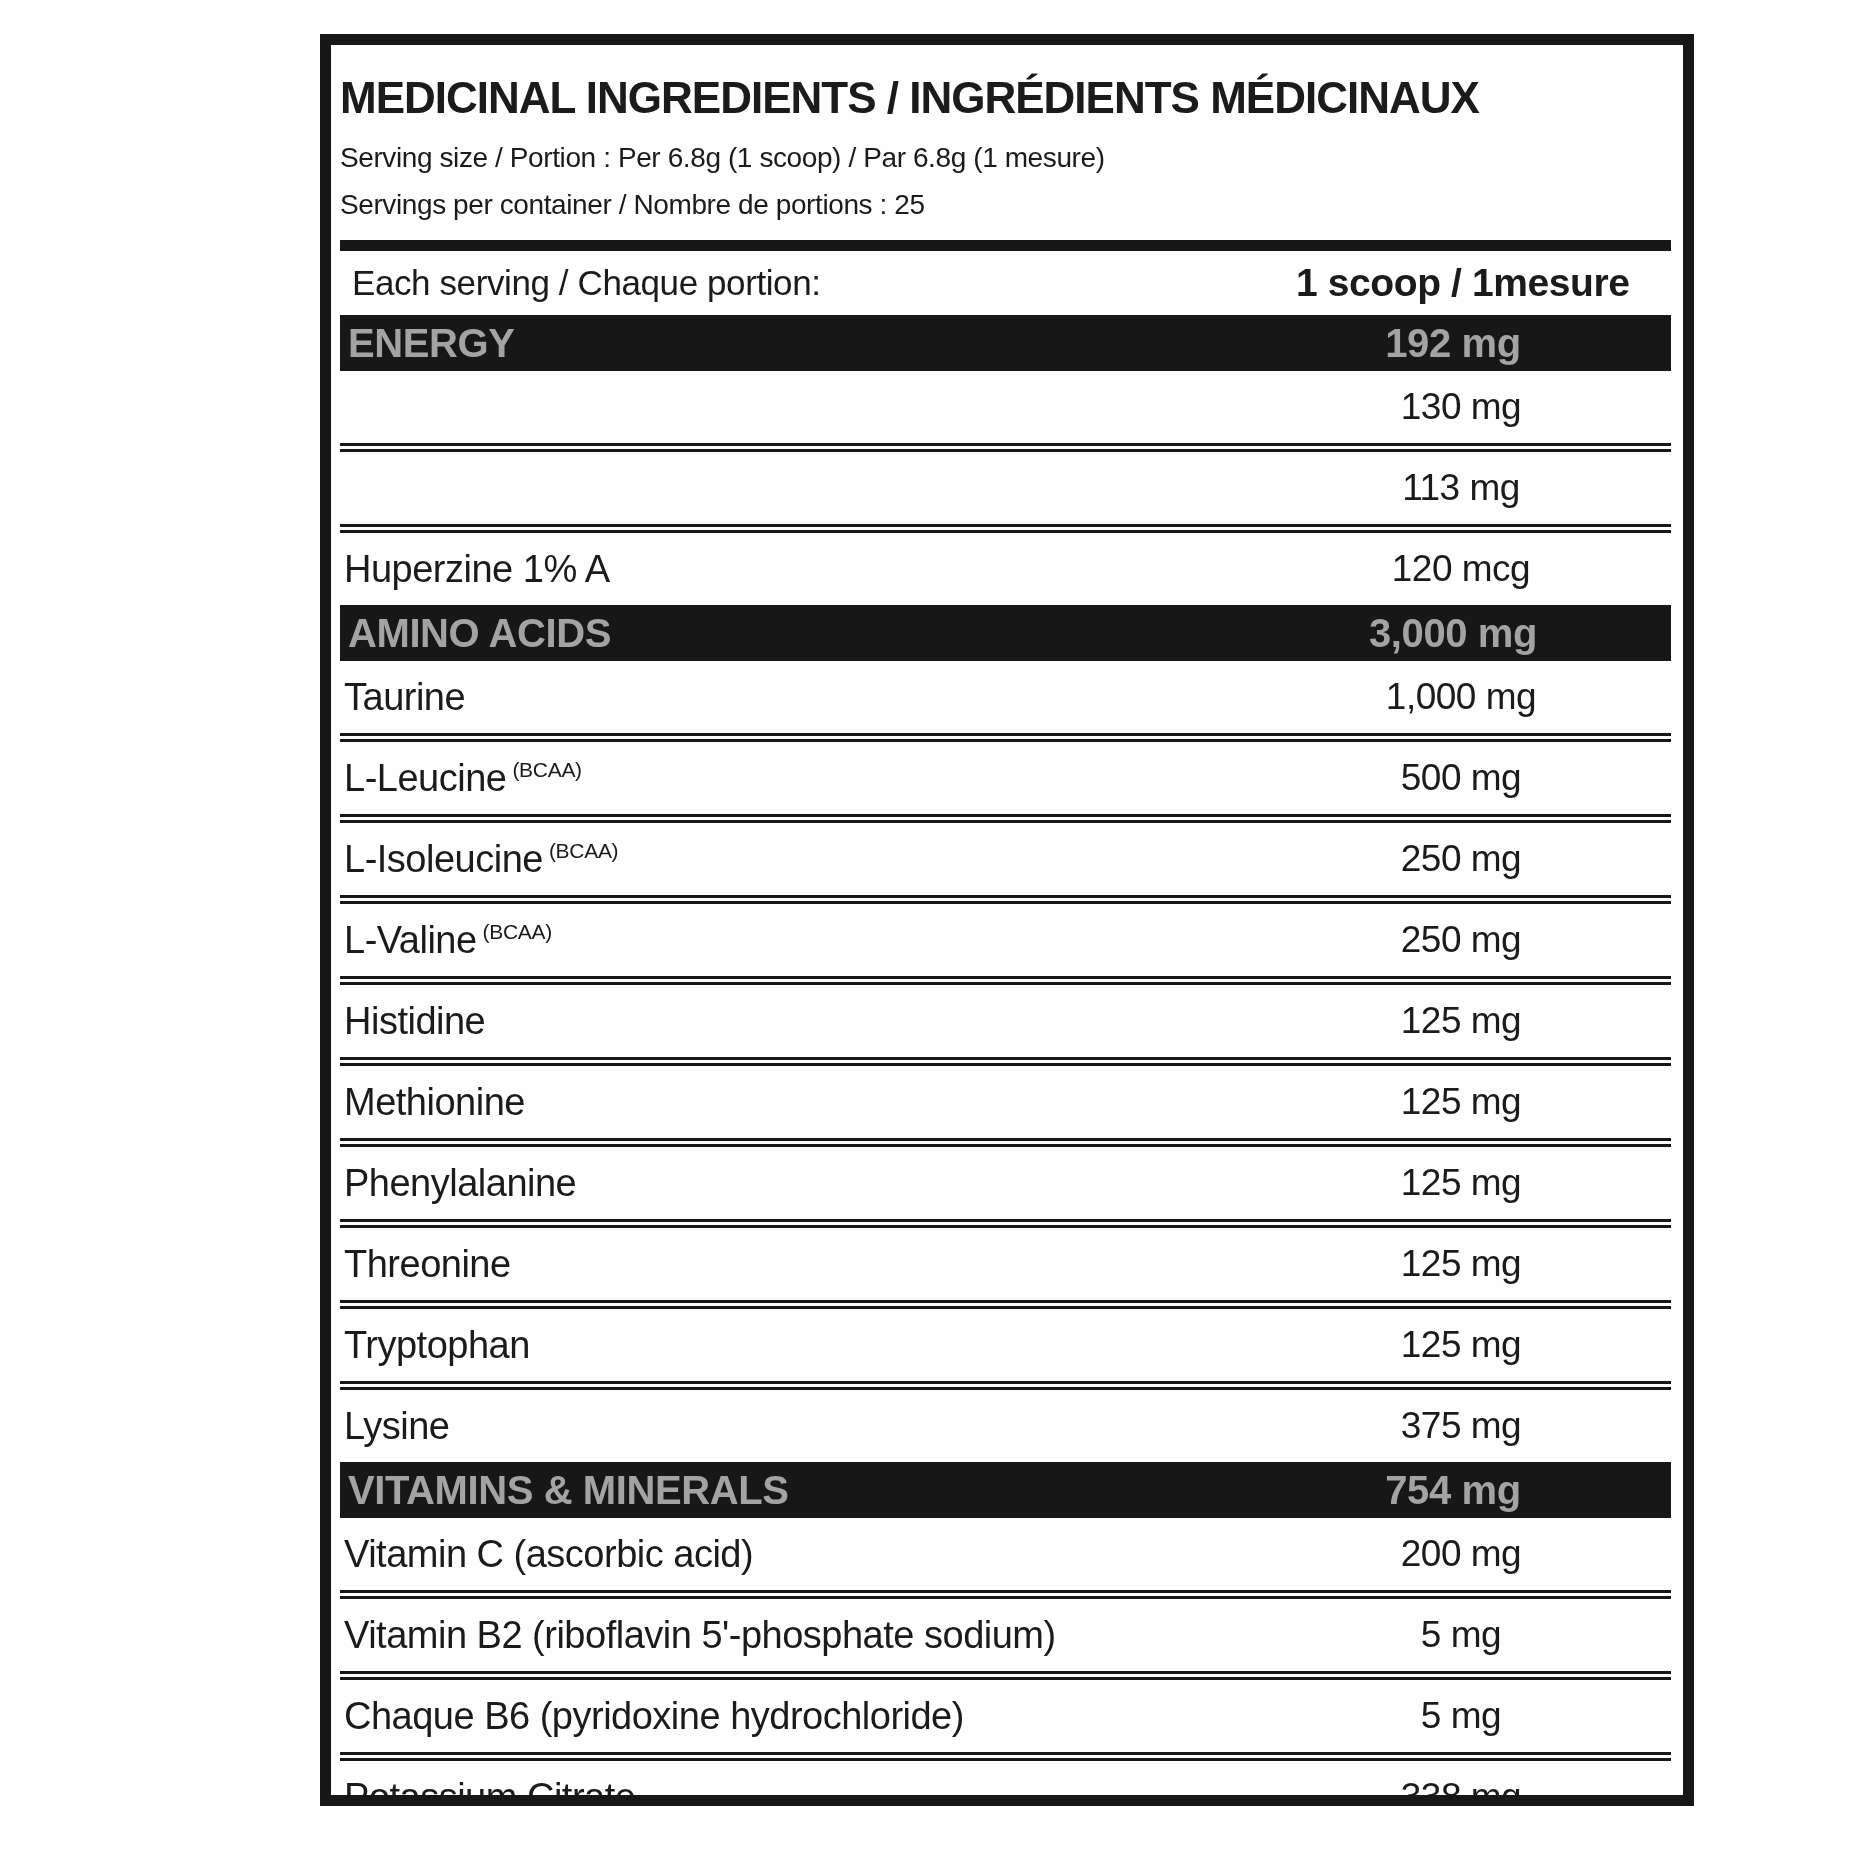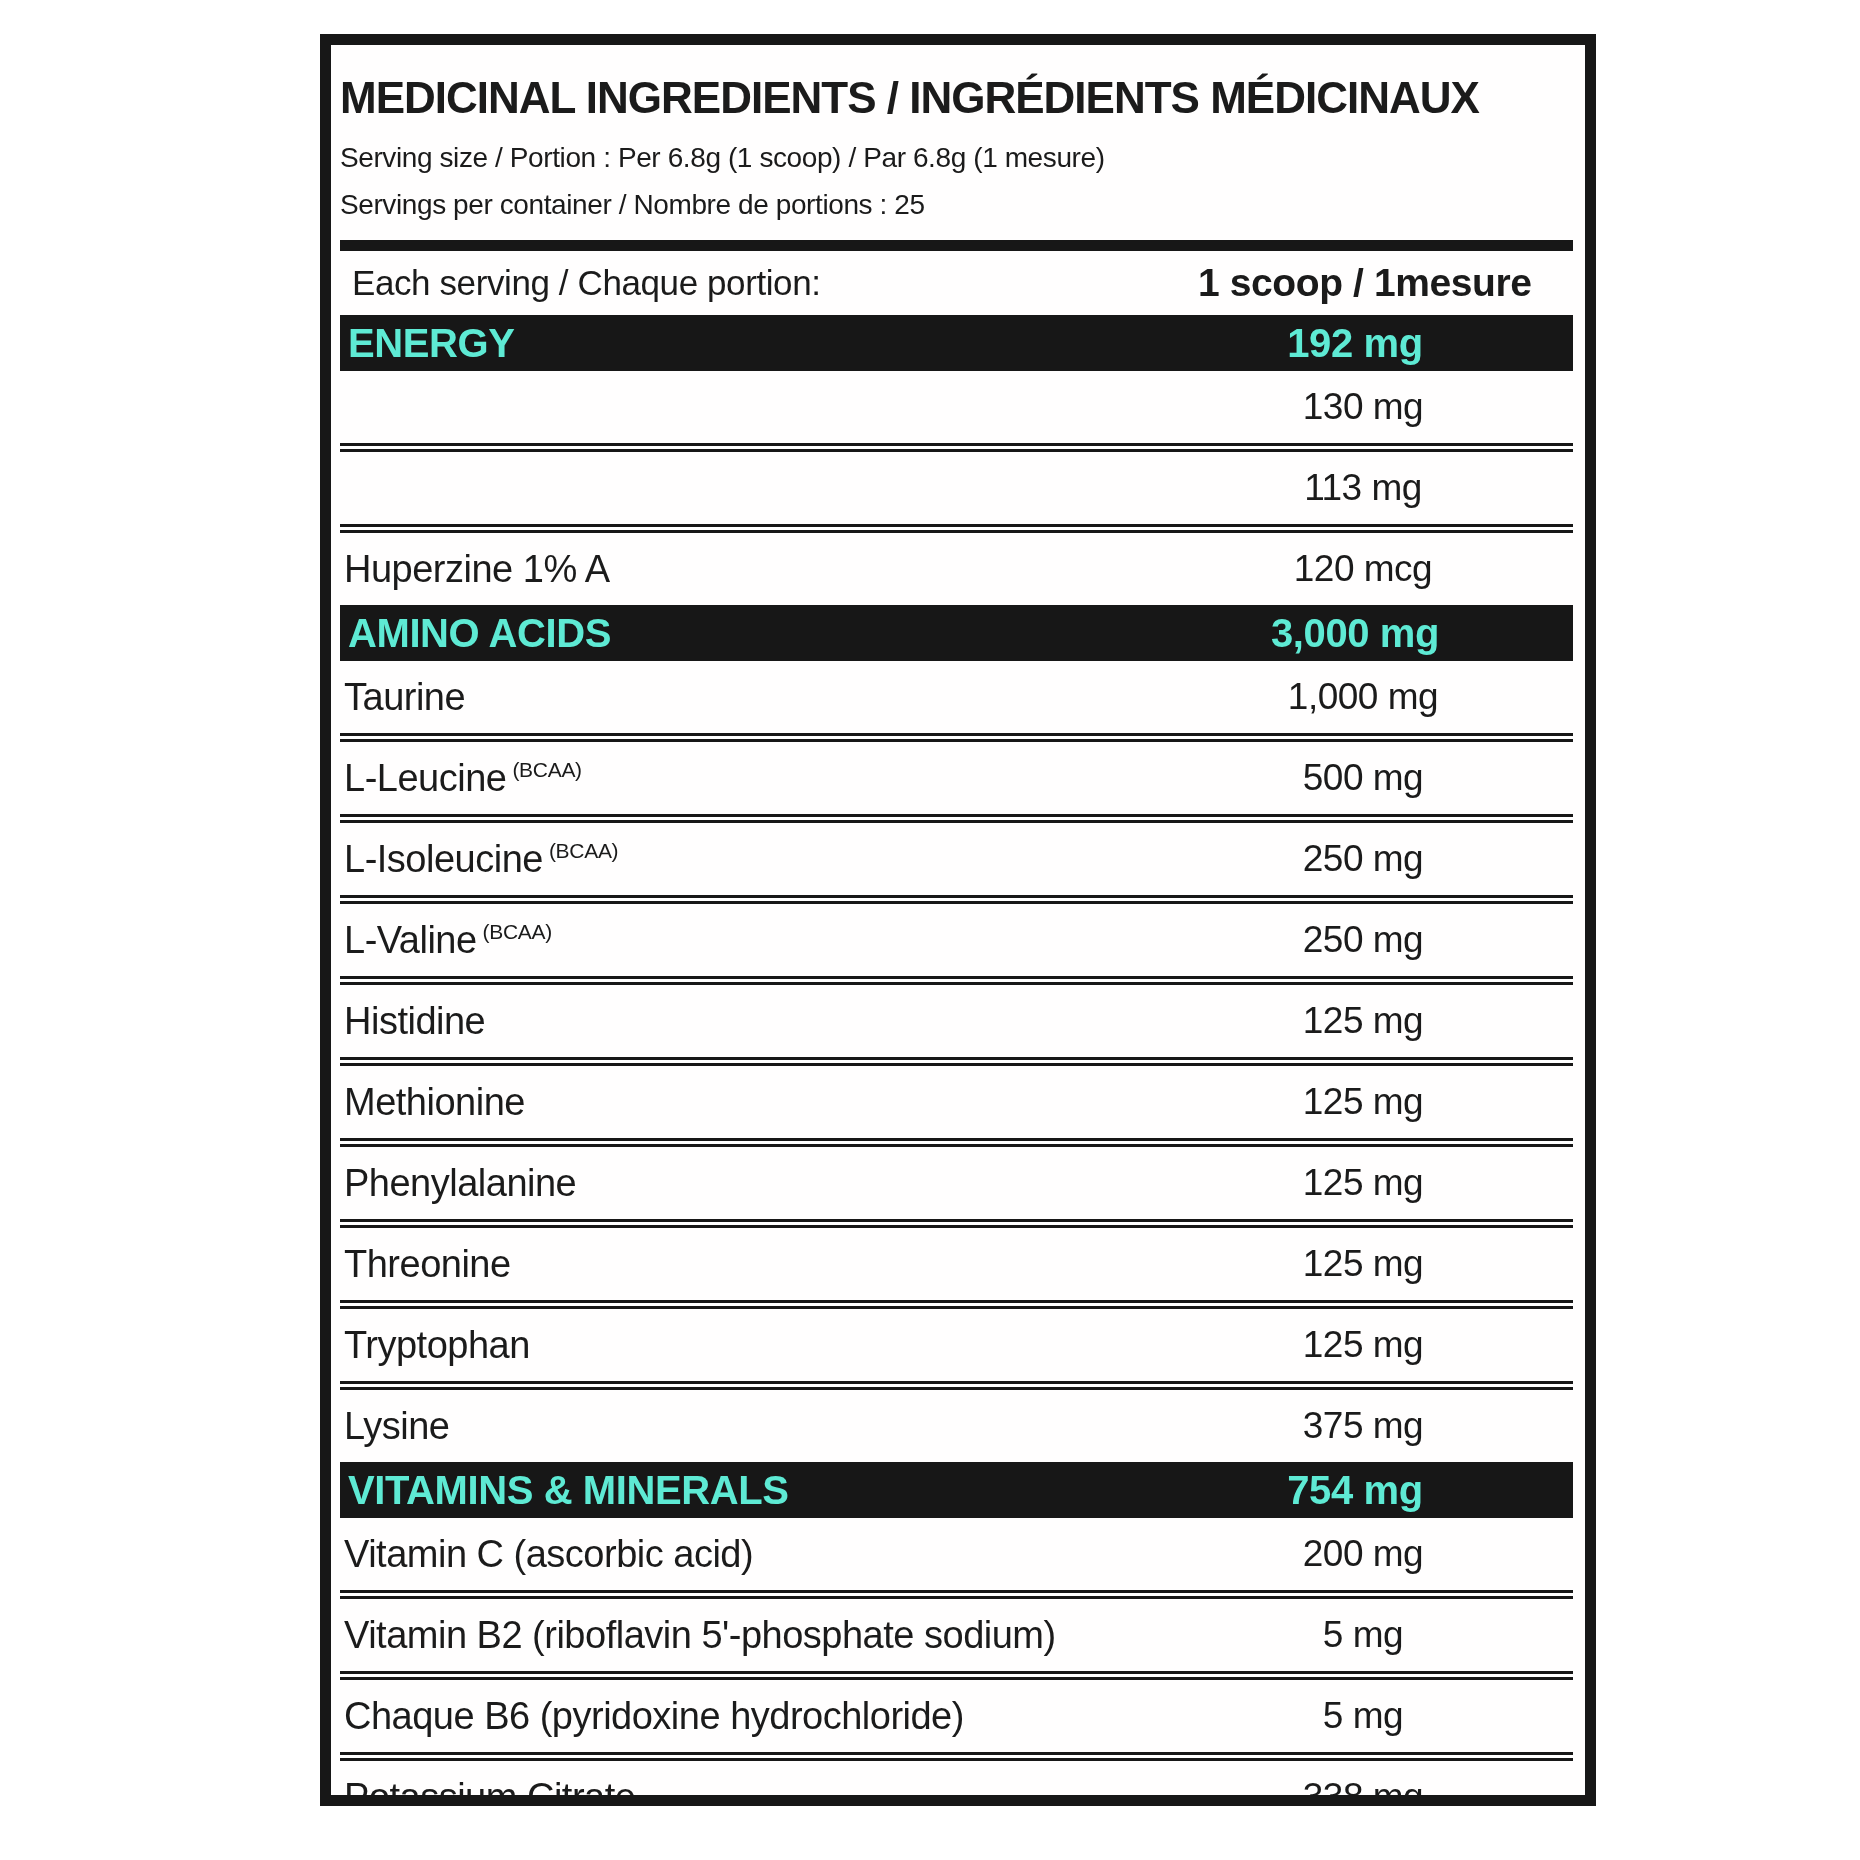--- a/index.html
+++ b/index.html
@@ -2,39 +2,39 @@
 <html><head>
 <meta charset="utf-8">
 <style>
   html,body{margin:0;padding:0;}
   body{
     width:1860px;height:1860px;background:#ffffff;position:relative;
     font-family:"Liberation Sans",sans-serif;color:#1b1b1b;
     -webkit-font-smoothing:antialiased;
   }
   .panel{
-    position:absolute;left:320px;top:34px;width:1276px;height:1772px;
+    position:absolute;left:320px;top:34px;width:1374px;height:1772px;
     box-sizing:border-box;border:11px solid #171717;background:#fffefe;
     padding:26px 12px 0 9px;overflow:hidden;
   }
   .title{
     font-weight:bold;font-size:44px;letter-spacing:-1px;line-height:1.12;
     white-space:nowrap;margin:2px 0 12px 0;
   }
   .meta{font-size:28px;letter-spacing:-0.4px;line-height:47px;white-space:nowrap;}
   .rule{height:11px;background:#171717;margin-top:12px;}
   .each{display:flex;align-items:center;height:64px;}
   .each-lbl{font-size:35px;letter-spacing:-0.4px;margin-left:12px;}
   .amount-cell{
     width:330px;flex-shrink:0;margin-left:auto;margin-right:45px;
     text-align:center;white-space:nowrap;
   }
   .each-amt{font-weight:bold;font-size:39px;letter-spacing:-0.4px;}
   .bar{
-    height:56px;background:#171717;color:#5eead4;display:flex;align-items:center;
+    height:56px;background:#171717;color:#a3a3a3;display:flex;align-items:center;
     font-weight:bold;font-size:40px;letter-spacing:-0.4px;padding-left:8px;
   }
   .bar .amount-cell{margin-right:53px;}
   .row{display:flex;align-items:center;min-height:72px;font-size:38px;letter-spacing:-0.5px;}
   .row .name{padding-left:4px;white-space:nowrap;}
   .sup{font-size:21px;letter-spacing:-0.3px;margin-left:6px;}
   .amt{font-size:37px;}
   .divider{
     height:9px;
     background:linear-gradient(to bottom,

